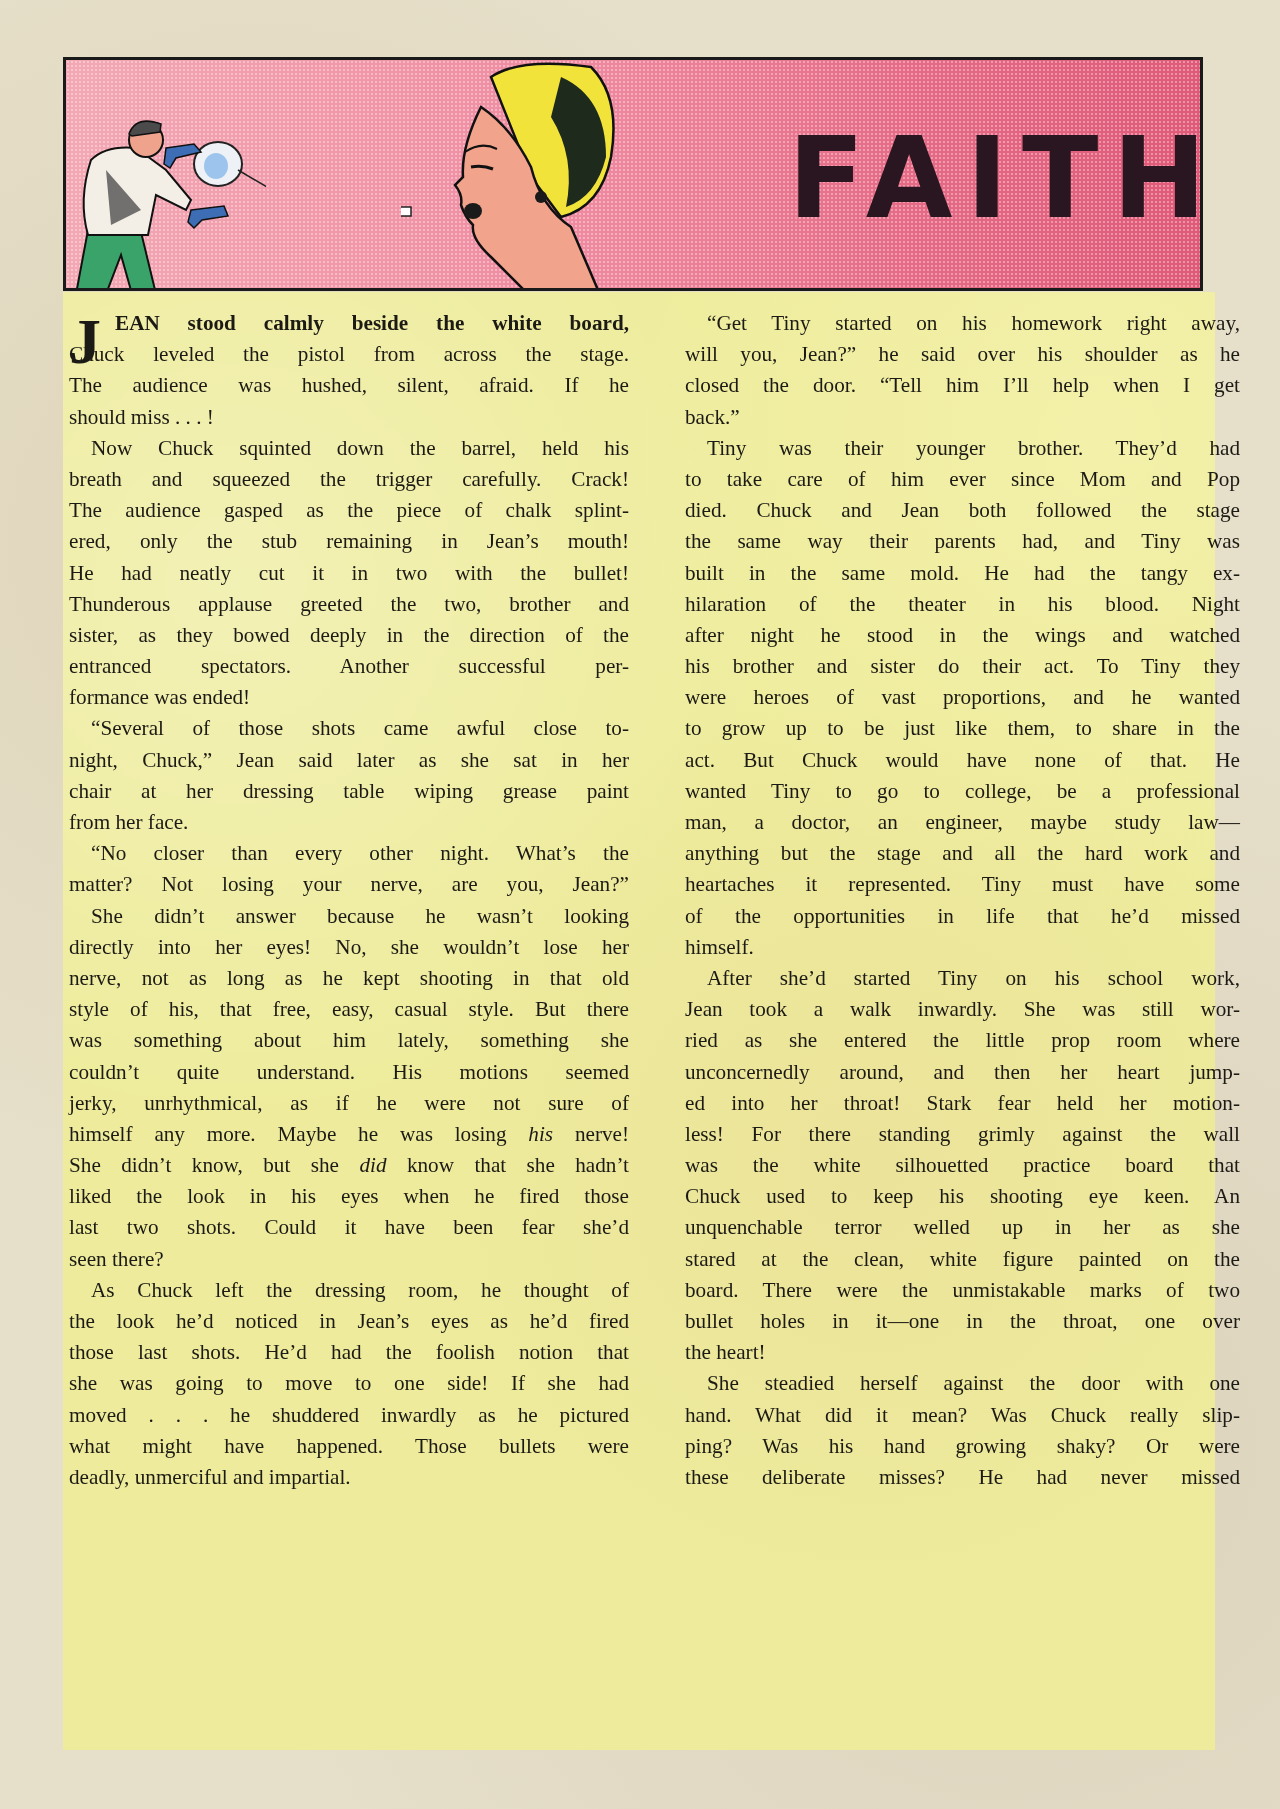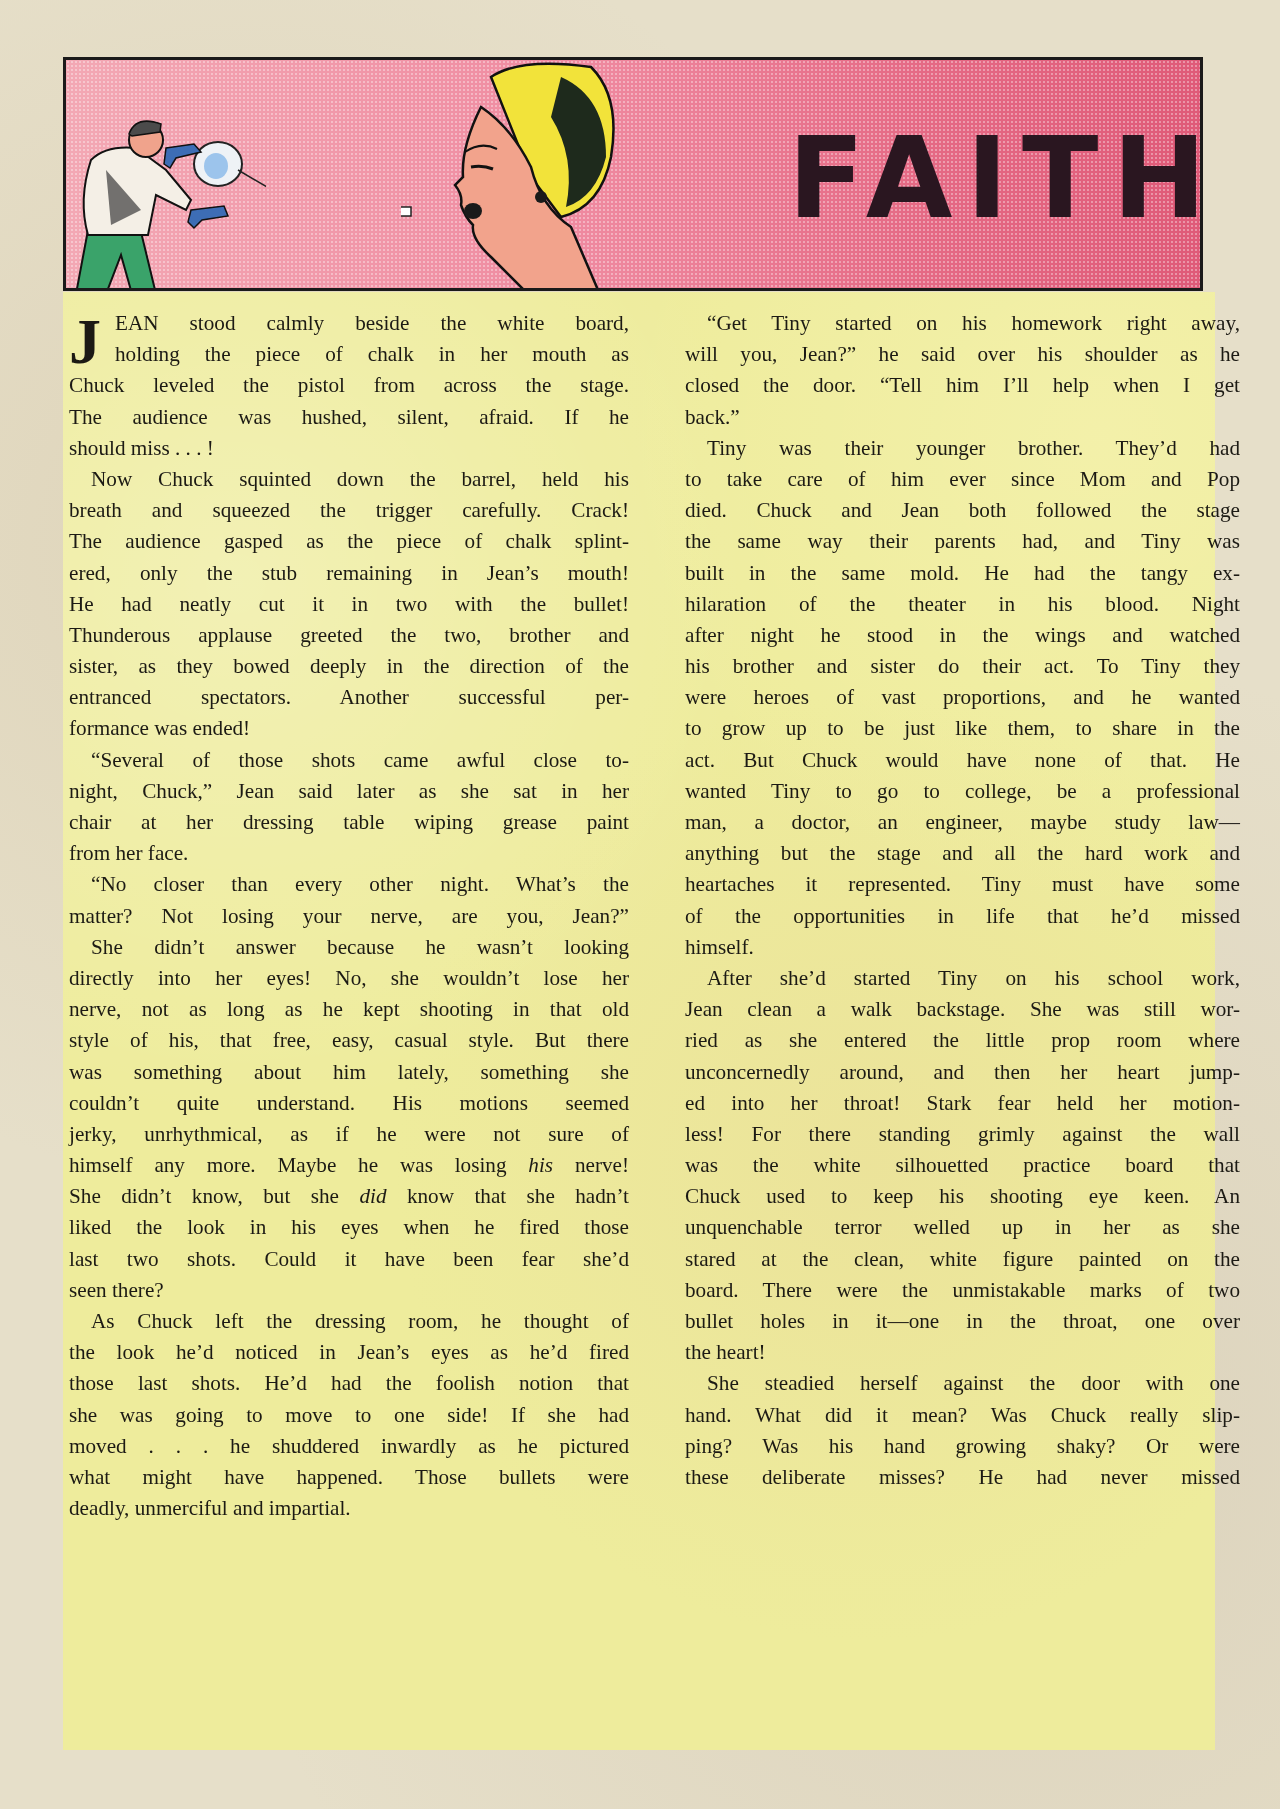--- a/index.html
+++ b/index.html
@@ -45,21 +45,21 @@
   }
   .col.left { left:6px; }
   .col.right { left:622px; width:555px; }
   .line { display:block; white-space:nowrap; text-align:justify; text-align-last:justify; height:31.2px; }
   .line.last { text-align-last:left; }
   .line.indent { padding-left:22px; }
   .line.dropindent { padding-left:46px; }
   .drop {
     position:absolute; left:0; top:4px; font-size:64px; line-height:60px; font-weight:bold;
   }
-  .line.first { padding-left:46px; }
+  .line.first { padding-left:46px;font-weight:bold; }
   em { font-style:italic; }
 </style>
 </head>
 <body>
 
 <div class="banner">
   <div class="halftone"></div>
 
   <svg class="man" viewBox="0 0 200 234">
 
@@ -96,21 +96,20 @@
   </svg>
 
   <h1 class="title">FAITH</h1>
 </div>
 
 <div class="textblock">
   <div class="col left">
     <span class="drop">J</span>
     <div id="left-lines">
         <span class="line first">EAN stood calmly beside the white board,</span>
-        <span class="line dropindent">holding the piece of chalk in her mouth as</span>
         <span class="line ">Chuck leveled the pistol from across the stage.</span>
         <span class="line ">The audience was hushed, silent, afraid. If he</span>
         <span class="line last">should miss . . . !</span>
         <span class="line indent">Now Chuck squinted down the barrel, held his</span>
         <span class="line ">breath and squeezed the trigger carefully. Crack!</span>
         <span class="line ">The audience gasped as the piece of chalk splint-</span>
         <span class="line ">ered, only the stub remaining in Jean’s mouth!</span>
         <span class="line ">He had neatly cut it in two with the bullet!</span>
         <span class="line ">Thunderous applause greeted the two, brother and</span>
         <span class="line ">sister, as they bowed deeply in the direction of the</span>
@@ -160,21 +159,21 @@
         <span class="line ">were heroes of vast proportions, and he wanted</span>
         <span class="line ">to grow up to be just like them, to share in the</span>
         <span class="line ">act. But Chuck would have none of that. He</span>
         <span class="line ">wanted Tiny to go to college, be a professional</span>
         <span class="line ">man, a doctor, an engineer, maybe study law—</span>
         <span class="line ">anything but the stage and all the hard work and</span>
         <span class="line ">heartaches it represented. Tiny must have some</span>
         <span class="line ">of the opportunities in life that he’d missed</span>
         <span class="line last">himself.</span>
         <span class="line indent">After she’d started Tiny on his school work,</span>
-        <span class="line ">Jean clean a walk backstage. She was still wor-</span>
+        <span class="line ">Jean took a walk inwardly. She was still wor-</span>
         <span class="line ">ried as she entered the little prop room where</span>
         <span class="line ">unconcernedly around, and then her heart jump-</span>
         <span class="line ">ed into her throat! Stark fear held her motion-</span>
         <span class="line ">less! For there standing grimly against the wall</span>
         <span class="line ">was the white silhouetted practice board that</span>
         <span class="line ">Chuck used to keep his shooting eye keen. An</span>
         <span class="line ">unquenchable terror welled up in her as she</span>
         <span class="line ">stared at the clean, white figure painted on the</span>
         <span class="line ">board. There were the unmistakable marks of two</span>
         <span class="line ">bullet holes in it—one in the throat, one over</span>

